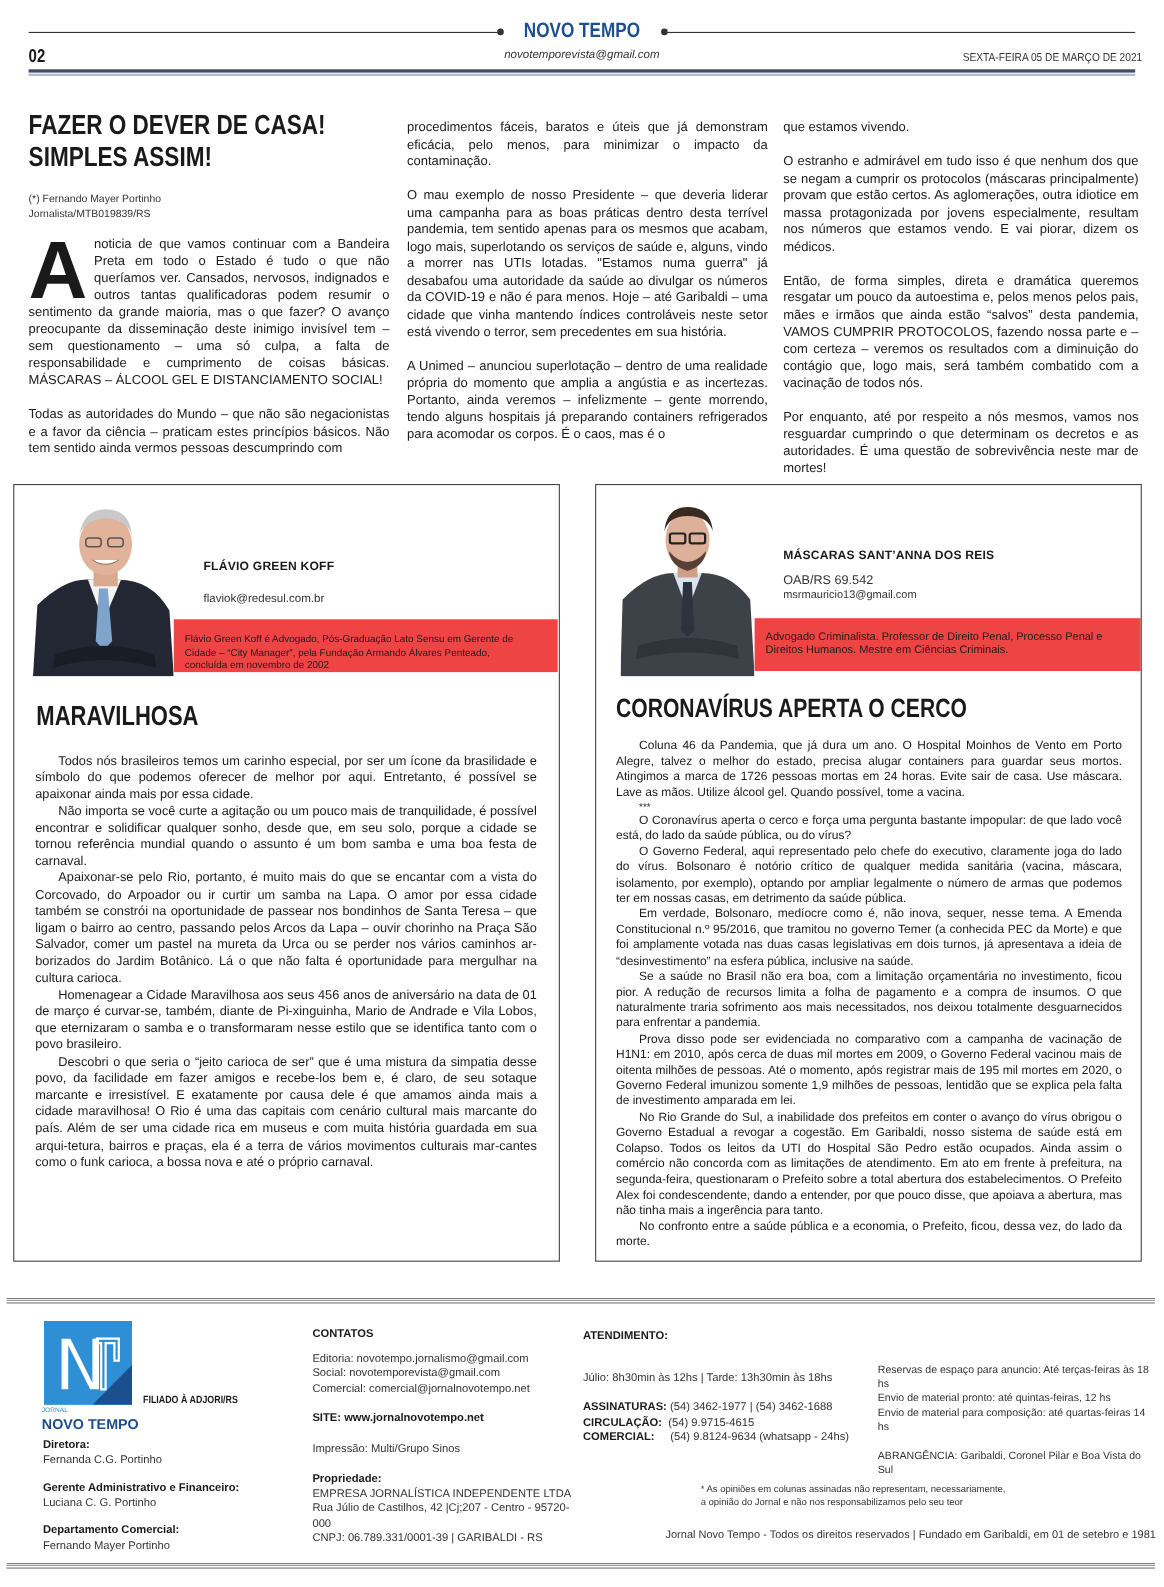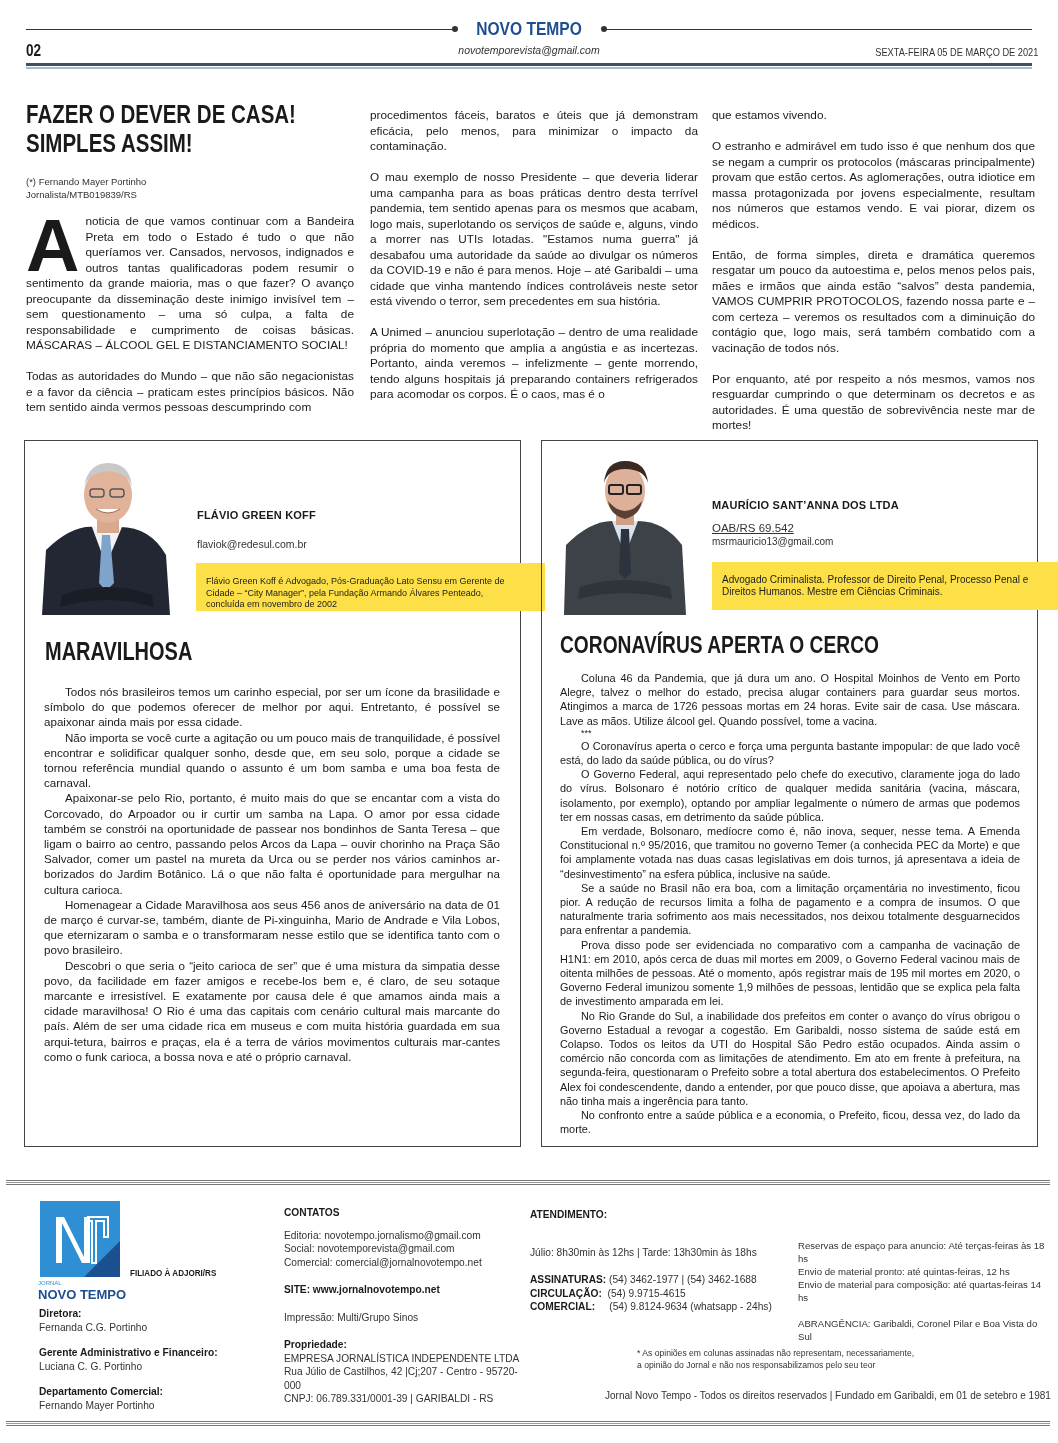--- a/index.html
+++ b/index.html
@@ -20,21 +20,21 @@
   .ed-title { position: absolute; left: 26px; top: 100px; font-size: 25px; font-weight: bold; line-height: 29px; transform: scaleX(0.82); transform-origin: left; white-space: nowrap; }
   .ed-byline { position: absolute; left: 26px; top: 175px; font-size: 9.5px; line-height: 13px; color: #333; }
   .ed-col { position: absolute; top: 214px; width: 328px; font-size: 11.8px; line-height: 15.5px; text-align: justify; hyphens: auto; }
   .ed-col p { margin-bottom: 15.5px; }
   .ed-col p:last-child { margin-bottom: 0; }
   .dropcap { float: left; font-size: 74px; line-height: 60px; font-weight: bold; margin: 2px 6px 0 0; }
 
   
   .box { position: absolute; top: 440px; width: 497px; height: 707px; border: 1.5px solid #444; }
   .photo { position: absolute; overflow: hidden; }
-  .bio-band { position: absolute; background: #fde047; color: #1c1c1c; font-size: 9px; line-height: 11.5px; padding: 13px 24px 0 10px; transform-origin: left; margin-left: 26px; }
+  .bio-band { position: absolute; background: #ef4444; color: #1c1c1c; font-size: 9px; line-height: 11.5px; padding: 13px 24px 0 10px; transform-origin: left; }
   .author-name { position: absolute; font-size: 11px; font-weight: bold; letter-spacing: 0.2px; }
   .author-meta { position: absolute; font-size: 10.5px; color: #333; }
   .col-title { position: absolute; font-size: 25px; font-weight: bold; transform: scaleX(0.8); transform-origin: left; white-space: nowrap; }
   .col-body { position: absolute; font-size: 11.6px; line-height: 15.2px; text-align: justify; }
   .col-body p { text-indent: 21px; }
 
   
   .foot-rule { position: absolute; left: 6px; width: 1044px; height: 5px; border-top: 1px solid #777; border-bottom: 1px solid #777; background: linear-gradient(#fff 0, #fff 1px, #9a9a9a 1px, #9a9a9a 2px, #fff 2px); }
   .foot-small { font-size: 10.2px; line-height: 13.5px; color: #333; }
   .foot-bold { font-weight: bold; color: #1a1a1a; }
@@ -74,21 +74,21 @@
     <p>A Unimed – anunciou superlotação – dentro de uma realidade própria do momento que amplia a angústia e as incertezas. Portanto, ainda veremos – infelizmente – gente morrendo, tendo alguns hospitais já preparando containers refrigerados para acomodar os corpos. É o caos, mas é o</p>
   </div>
   <div class="ed-col" style="left:712px;top:108px;width:323px;">
     <p>que estamos vivendo.</p>
     <p>O estranho e admirável em tudo isso é que nenhum dos que se negam a cumprir os protocolos (máscaras principalmente) provam que estão certos. As aglomerações, outra idiotice em massa protagonizada por jovens especialmente, resultam nos números que estamos vendo. E vai piorar, dizem os médicos.</p>
     <p>Então, de forma simples, direta e dramática queremos resgatar um pouco da autoestima e, pelos menos pelos pais, mães e irmãos que ainda estão “salvos” desta pandemia, VAMOS CUMPRIR PROTOCOLOS, fazendo nossa parte e – com certeza – veremos os resultados com a diminuição do contágio que, logo mais, será também combatido com a vacinação de todos nós.</p>
     <p>Por enquanto, até por respeito a nós mesmos, vamos nos resguardar cumprindo o que determinam os decretos e as autoridades. É uma questão de sobrevivência neste mar de mortes!</p>
   </div>
 </div>
 
-<div class="box" style="left:24px;">
+<div class="box" style="left:12px;">
   <div class="photo" style="left:17px;top:14px;width:128px;height:160px;">
     <svg width="128" height="160" viewBox="0 0 128 160">
       <rect width="128" height="160" fill="#fff"></rect>
       <path d="M0 160 L4 95 Q30 70 52 72 L78 72 Q108 72 124 100 L128 160 Z" fill="#232733"></path>
       <path d="M50 72 L64 110 L80 72 Z" fill="#f2f2f2"></path>
       <path d="M60 80 L68 80 L72 128 L64 136 L57 128 Z" fill="#7fa4cc"></path>
       <rect x="55" y="62" width="22" height="16" fill="#d8a98e"></rect>
       <ellipse cx="66" cy="40" rx="24" ry="28" fill="#e0b39a"></ellipse>
       <path d="M42 32 Q46 8 66 8 Q88 8 90 32 Q86 18 66 16 Q46 18 42 32 Z" fill="#c9c9c9"></path>
       <rect x="48" y="34" width="14" height="8" rx="3" fill="none" stroke="#555" stroke-width="1.4"></rect>
@@ -119,22 +119,22 @@
       <path d="M57 74 L65 74 L67 118 L61 124 L55 118 Z" fill="#2c333d"></path>
       <rect x="52" y="56" width="18" height="14" fill="#cf9f86"></rect>
       <ellipse cx="61" cy="36" rx="20" ry="26" fill="#ddb09a"></ellipse>
       <path d="M40 28 Q42 6 61 6 Q82 6 84 28 Q80 14 61 14 Q44 14 40 28 Z" fill="#3a2a22"></path>
       <path d="M44 46 Q61 66 78 46 Q76 60 61 64 Q46 60 44 46 Z" fill="#5a4034"></path>
       <rect x="45" y="30" width="14" height="9" rx="2" fill="none" stroke="#222" stroke-width="2"></rect>
       <rect x="63" y="30" width="14" height="9" rx="2" fill="none" stroke="#222" stroke-width="2"></rect>
       <path d="M16 132 Q61 118 106 132 L108 144 Q61 132 14 144 Z" fill="#2f333a"></path>
     </svg>
   </div>
-  <div class="author-name" style="left:170px;top:58px;">MAURÍCIO SANT’ANNA DOS LTDA</div>
-  <div class="author-meta" style="left:170px;top:81px;font-size:11.5px;text-decoration:underline;">OAB/RS 69.542</div>
+  <div class="author-name" style="left:170px;top:58px;">MÁSCARAS SANT’ANNA DOS REIS</div>
+  <div class="author-meta" style="left:170px;top:81px;font-size:11.5px;">OAB/RS 69.542</div>
   <div class="author-meta" style="left:170px;top:95px;font-size:10px;">msrmauricio13@gmail.com</div>
   <div class="bio-band" style="left:144px;top:121px;width:351px;height:48px;font-size:10px;line-height:12px;padding-top:12px;">Advogado Criminalista. Professor de Direito Penal, Processo Penal e Direitos Humanos. Mestre em Ciências Criminais.</div>
   <div class="col-title" style="left:18px;top:190px;font-size:24px;">CORONAVÍRUS APERTA O CERCO</div>
   <div class="col-body" style="left:18px;top:230px;width:460px;font-size:10.9px;line-height:14.2px;">
     <p>Coluna 46 da Pandemia, que já dura um ano. O Hospital Moinhos de Vento em Porto Alegre, talvez o melhor do estado, precisa alugar containers para guardar seus mortos. Atingimos a marca de 1726 pessoas mortas em 24 horas. Evite sair de casa. Use máscara. Lave as mãos. Utilize álcool gel. Quando possível, tome a vacina.</p>
     <p style="font-size:9px;line-height:11px;">***</p>
     <p>O Coronavírus aperta o cerco e força uma pergunta bastante impopular: de que lado você está, do lado da saúde pública, ou do vírus?</p>
     <p>O Governo Federal, aqui representado pelo chefe do executivo, claramente joga do lado do vírus. Bolsonaro é notório crítico de qualquer medida sanitária (vacina, máscara, isolamento, por exemplo), optando por ampliar legalmente o número de armas que podemos ter em nossas casas, em detrimento da saúde pública.</p>
     <p>Em verdade, Bolsonaro, medíocre como é, não inova, sequer, nesse tema. A Emenda Constitucional n.º 95/2016, que tramitou no governo Temer (a conhecida PEC da Morte) e que foi amplamente votada nas duas casas legislativas em dois turnos, já apresentava a ideia de “desinvestimento” na esfera pública, inclusive na saúde.</p>
     <p>Se a saúde no Brasil não era boa, com a limitação orçamentária no investimento, ficou pior. A redução de recursos limita a folha de pagamento e a compra de insumos. O que naturalmente traria sofrimento aos mais necessitados, nos deixou totalmente desguarnecidos para enfrentar a pandemia.</p>

